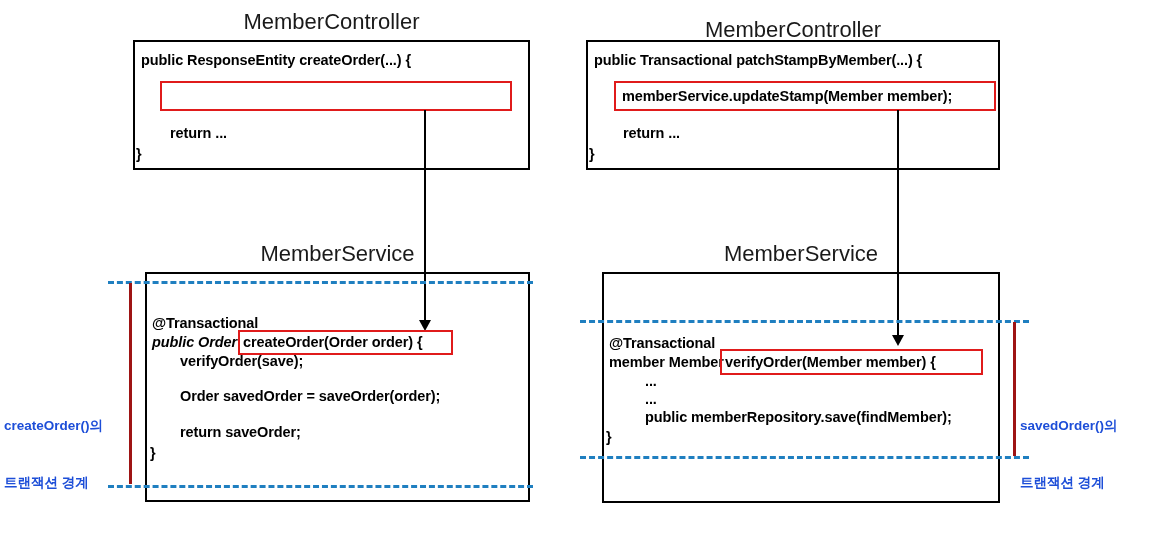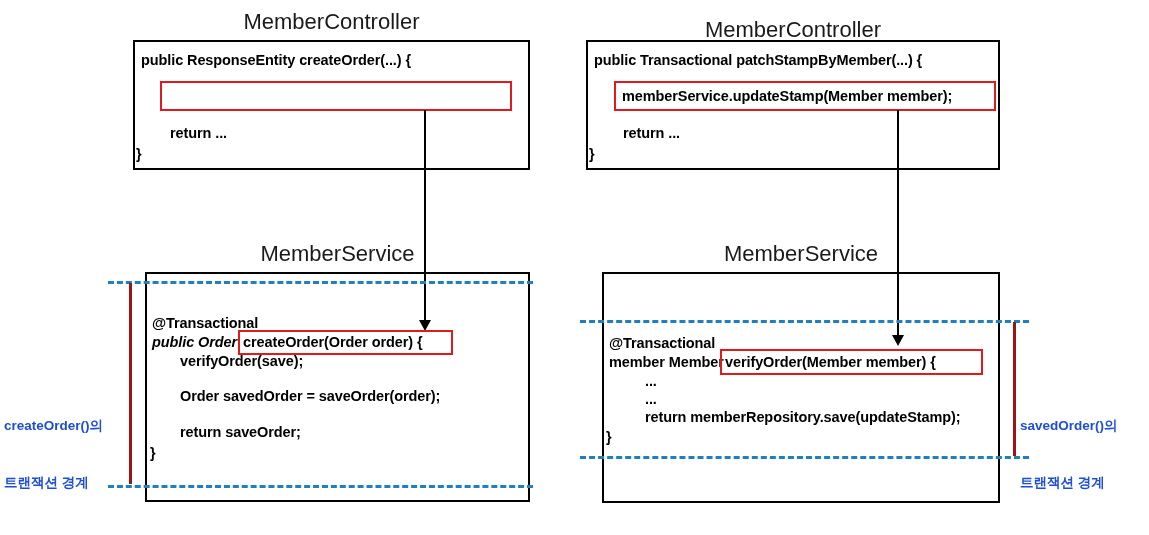--- a/index.html
+++ b/index.html
@@ -172,16 +172,16 @@
   </div>
 
   <div class="code" style="left:609px; top:334px;">@Transactional</div>
   <div class="code" style="left:609px; top:353px;">member Member</div>
 
   <div class="red-box" style="left:720px; top:349px; width:263px; height:26px;"></div>
   <div class="code" style="left:725px; top:353px;">verifyOrder(Member member) {</div>
 
   <div class="code" style="left:645px; top:372px;">...</div>
   <div class="code" style="left:645px; top:390px;">...</div>
-  <div class="code" style="left:645px; top:408px;">return memberRepository.save(updateStamp);</div>
+  <div class="code" style="left:645px; top:408px;">public memberRepository.save(findMember);</div>
   <div class="code" style="left:606px; top:428px;">}</div>
 
 </div>
 
 </body></html>

